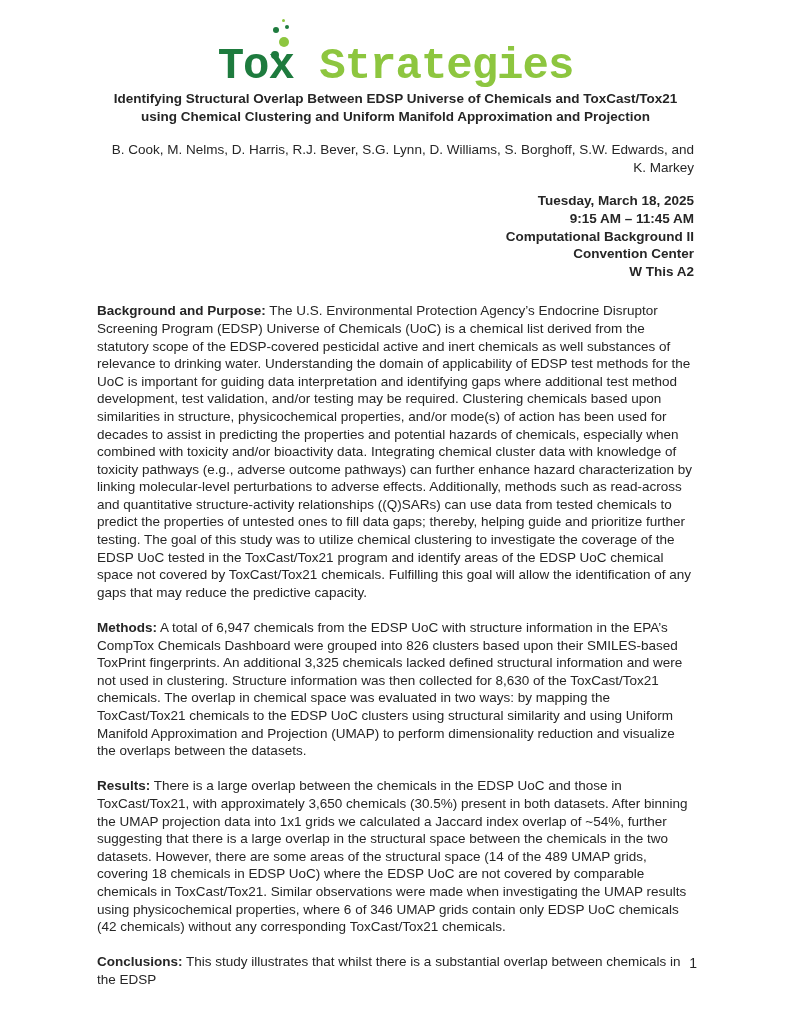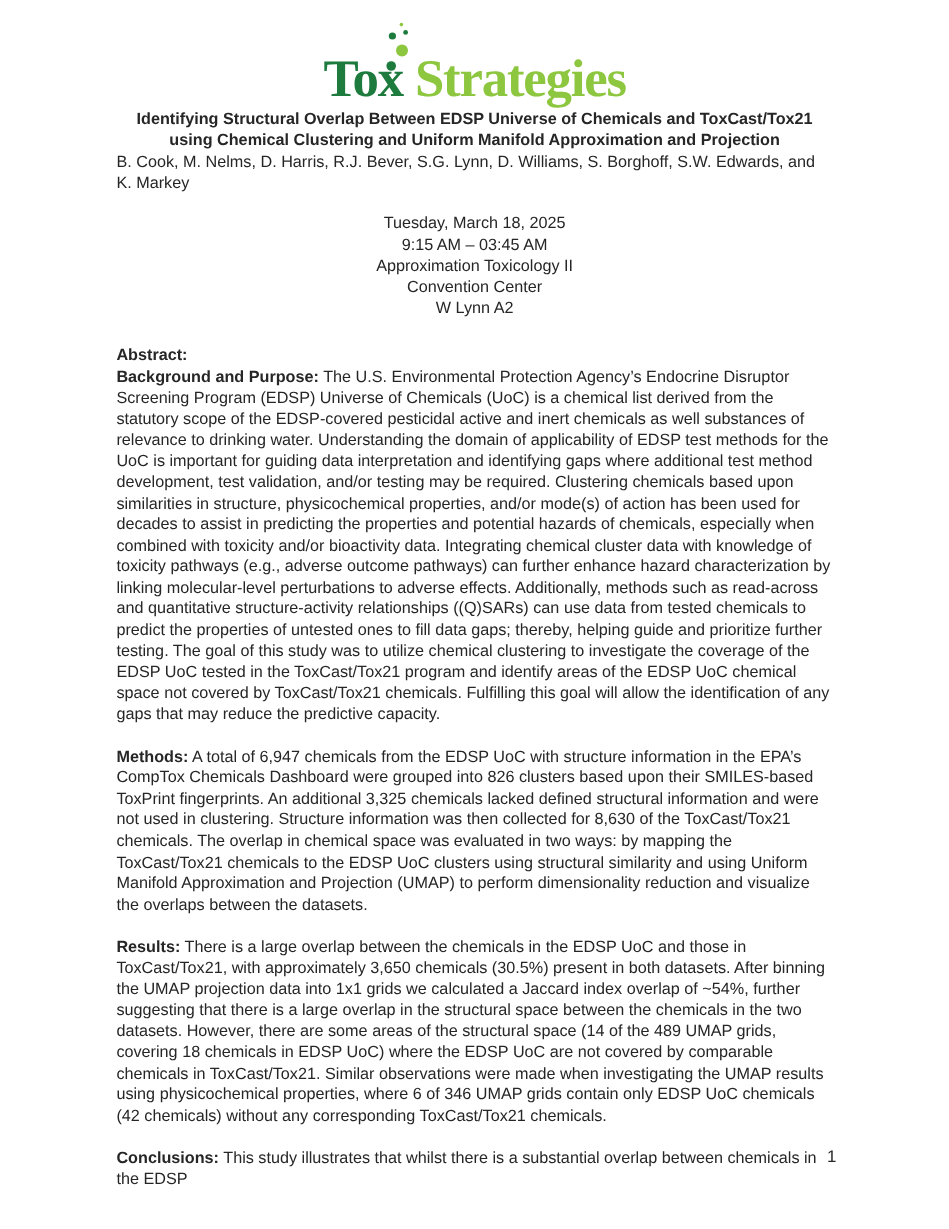--- a/index.html
+++ b/index.html
@@ -18,21 +18,21 @@
     box-sizing: border-box;
   }
   
   .logo-wrap {
     padding-top: 42px;
     text-align: center;
   }
   .logo {
     display: inline-block;
     position: relative;
-    font-family: Liberation Serif, serif;
+    font-family: Liberation Mono, monospace;
     font-size: 44px;
     font-weight: 600;
     letter-spacing: -1px;
     line-height: 1.1;
     white-space: nowrap;
   }
   .logo .tox { color: #1e7b3e; position: relative; }
   .logo .strategies { color: #8dc63f; }
   .bubbles { position: absolute; left: 45px; top: -16px; width: 30px; height: 42px; }
   .bubbles i { position: absolute; border-radius: 50%; display: block; }
@@ -47,27 +47,28 @@
     font-size: 13.5px;
     line-height: 17.6px;
   }
   .doc-title {
     text-align: center;
     font-weight: bold;
     line-height: 18px;
     padding: 0 4px;
   }
   .authors {
-    text-align: left;
+    margin-top: 15px;
+    text-align: right;
     line-height: 18px;
   }
   .event-block {
     margin-top: 15px;
-    text-align: center;
-    font-weight: normal;
+    text-align: right;
+    font-weight: bold;
     line-height: 17.6px;
   }
   .abstract-block {
     margin-top: 22px;
     text-align: left;
   }
   .abstract-heading { font-weight: bold; }
   .para { margin: 0 0 17.6px 0; }
   .para .label { font-weight: bold; margin-top: 24px; }
   .page-number {
@@ -99,28 +100,27 @@
   </div>
 
   <div class="content">
 
     <div class="doc-title">Identifying Structural Overlap Between EDSP Universe of Chemicals and ToxCast/Tox21 using Chemical Clustering and Uniform Manifold Approximation and Projection</div>
 
     <div class="authors">B. Cook, M. Nelms, D. Harris, R.J. Bever, S.G. Lynn, D. Williams, S. Borghoff, S.W. Edwards, and K. Markey</div>
 
     <div class="event-block">
       <div>Tuesday, March 18, 2025</div>
-      <div>9:15 AM – 03:45 AM</div>
-      <div>Approximation Toxicology II</div>
+      <div>9:15 AM – 11:45 AM</div>
+      <div>Computational Background II</div>
       <div>Convention Center</div>
-      <div>W Lynn A2</div>
+      <div>W This A2</div>
     </div>
 
     <div class="abstract-block">
-      <div class="abstract-heading">Abstract:</div>
 
       <p class="para"><span class="label">Background and Purpose:</span> <span>The U.S. Environmental Protection Agency’s Endocrine Disruptor Screening Program (EDSP) Universe of Chemicals (UoC) is a chemical list derived from the statutory scope of the EDSP-covered pesticidal active and inert chemicals as well substances of relevance to drinking water. Understanding the domain of applicability of EDSP test methods for the UoC is important for guiding data interpretation and identifying gaps where additional test method development, test validation, and/or testing may be required. Clustering chemicals based upon similarities in structure, physicochemical properties, and/or mode(s) of action has been used for decades to assist in predicting the properties and potential hazards of chemicals, especially when combined with toxicity and/or bioactivity data. Integrating chemical cluster data with knowledge of toxicity pathways (e.g., adverse outcome pathways) can further enhance hazard characterization by linking molecular-level perturbations to adverse effects. Additionally, methods such as read-across and quantitative structure-activity relationships ((Q)SARs) can use data from tested chemicals to predict the properties of untested ones to fill data gaps; thereby, helping guide and prioritize further testing. The goal of this study was to utilize chemical clustering to investigate the coverage of the EDSP UoC tested in the ToxCast/Tox21 program and identify areas of the EDSP UoC chemical space not covered by ToxCast/Tox21 chemicals. Fulfilling this goal will allow the identification of any gaps that may reduce the predictive capacity.</span></p>
 
       <p class="para"><span class="label">Methods:</span> <span>A total of 6,947 chemicals from the EDSP UoC with structure information in the EPA’s CompTox Chemicals Dashboard were grouped into 826 clusters based upon their SMILES-based ToxPrint fingerprints. An additional 3,325 chemicals lacked defined structural information and were not used in clustering. Structure information was then collected for 8,630 of the ToxCast/Tox21 chemicals. The overlap in chemical space was evaluated in two ways: by mapping the ToxCast/Tox21 chemicals to the EDSP UoC clusters using structural similarity and using Uniform Manifold Approximation and Projection (UMAP) to perform dimensionality reduction and visualize the overlaps between the datasets.</span></p>
 
       <p class="para"><span class="label">Results:</span> <span>There is a large overlap between the chemicals in the EDSP UoC and those in ToxCast/Tox21, with approximately 3,650 chemicals (30.5%) present in both datasets. After binning the UMAP projection data into 1x1 grids we calculated a Jaccard index overlap of ~54%, further suggesting that there is a large overlap in the structural space between the chemicals in the two datasets. However, there are some areas of the structural space (14 of the 489 UMAP grids, covering 18 chemicals in EDSP UoC) where the EDSP UoC are not covered by comparable chemicals in ToxCast/Tox21. Similar observations were made when investigating the UMAP results using physicochemical properties, where 6 of 346 UMAP grids contain only EDSP UoC chemicals (42 chemicals) without any corresponding ToxCast/Tox21 chemicals.</span></p>
 
       <p class="para"><span class="label">Conclusions:</span> <span>This study illustrates that whilst there is a substantial overlap between chemicals in the EDSP</span></p>
     </div>
 

